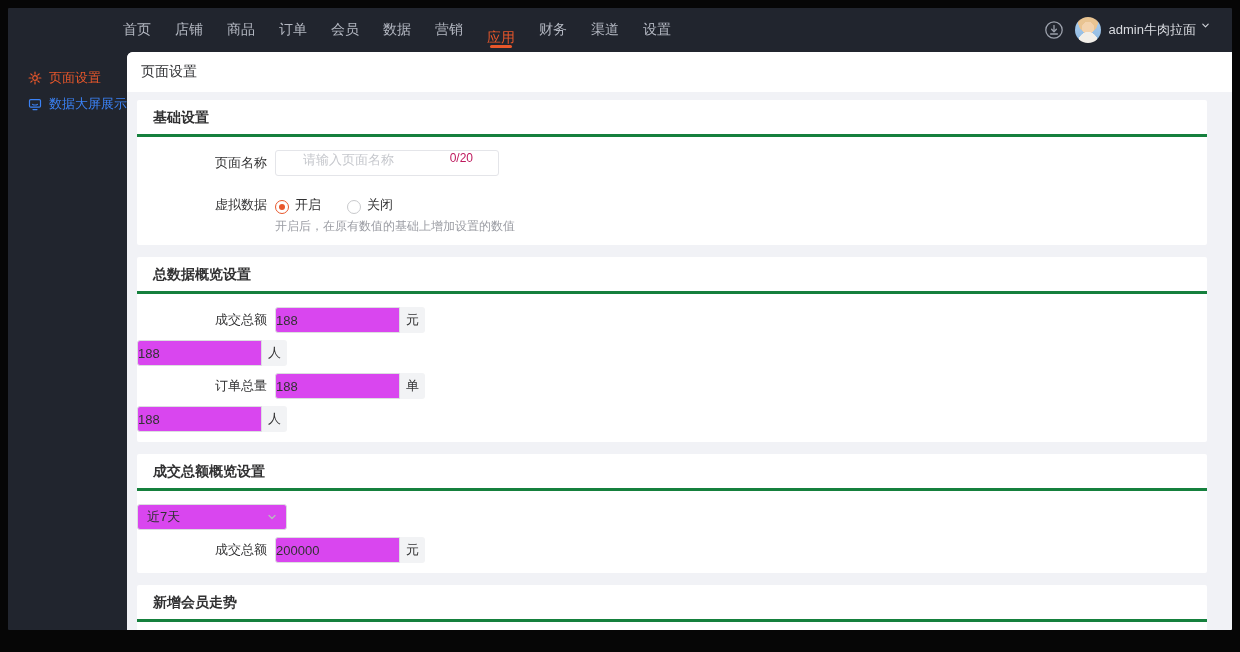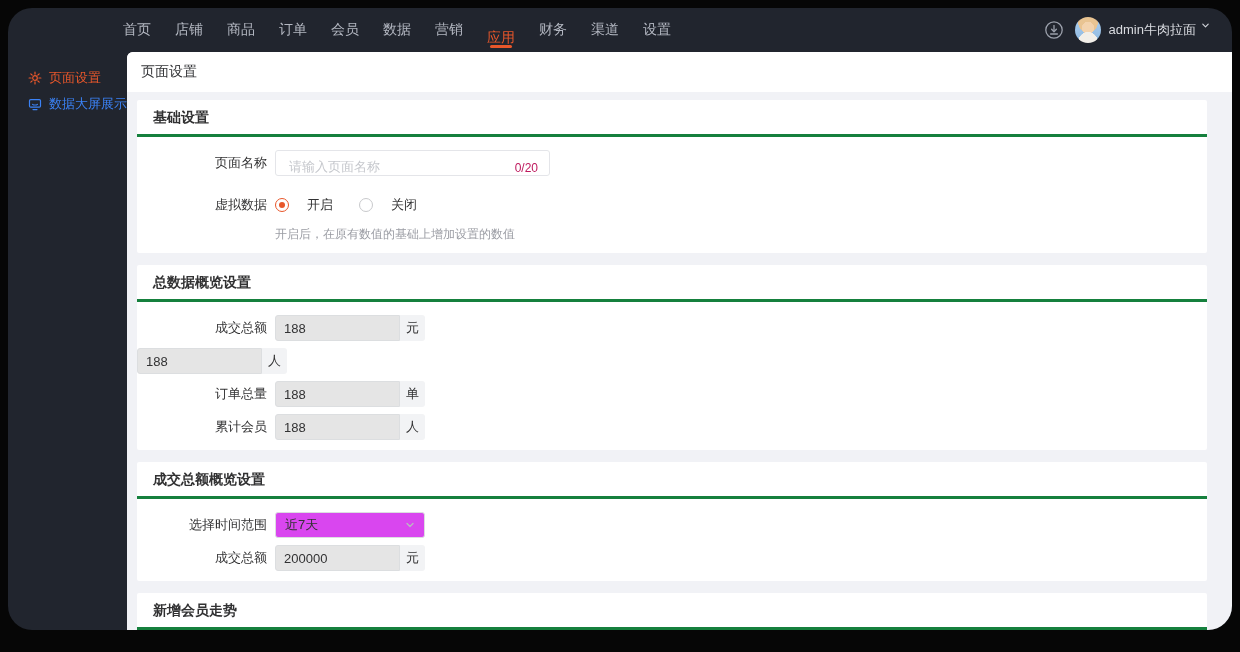--- a/index.html
+++ b/index.html
@@ -4,21 +4,21 @@
 <style>
   * { box-sizing: border-box; }
   html,body { margin:0; padding:0; }
   body {
     width:1240px; height:652px; overflow:hidden;
     background:#060606;
     font-family:"Liberation Sans","DejaVu Sans",sans-serif;
   }
   .window {
     position:absolute; left:8px; top:8px; width:1224px; height:622px;
-    background:#21252e; border-radius:24px; overflow:hidden;
+    background:#21252e; border-radius:1px; overflow:hidden;
     display:flex; flex-direction:column;
   }
   
   .topnav {
     flex:0 0 44px; display:flex; align-items:stretch;
     padding-left:115px; padding-right:22px;
   }
   .nav-menu { display:flex; }
   .nav-item {
     display:flex; align-items:center; position:relative;
@@ -67,54 +67,54 @@
     border-bottom:3px solid #15803d; line-height:18px;
   }
   .card-body { padding:13px 0 10px; }
   .form-row { display:flex; align-items:flex-start; margin-bottom:7px; }
   .form-row:last-child { margin-bottom:0; }
   .form-label {
     flex:0 0 130px; text-align:right; margin-right:8px;
     font-size:13px; color:#323233; line-height:26px; white-space:nowrap;
   }
   .text-input {
-    height:26px; border:1px solid #dcdee0; border-radius:3px; background:#e5e5e5;
-    padding:0 8px; font-size:13px; color:#323233; outline:none;
+    height:26px; border:1px solid #dcdee0; border-radius:3px; background:#d946ef;
+    padding:0 0; font-size:13px; color:#323233; outline:none;
     font-family:"Liberation Sans","DejaVu Sans",sans-serif;
   }
   .name-input {
-    width:275px; height:26px; border:1px solid #e4e5e9; border-radius:3px;
-    background:#fff; display:flex; align-items:flex-end; padding:0 11px;
+    width:224px; height:26px; border:1px solid #e4e5e9; border-radius:3px;
+    background:#fff; display:flex; align-items:flex-start; padding:0 25px;
   }
   .name-input input {
     border:none; outline:none; flex:1; min-width:0; font-size:13px; color:#323233;
     font-family:"Liberation Sans","DejaVu Sans",sans-serif;
   }
   .name-input input::placeholder { color:#c6c8cd; }
   .counter { font-size:12px; color:#be185d; margin-left:6px; }
   .input-group { display:flex; }
   .input-group .text-input { width:125px; border-radius:3px 0 0 3px; }
   .addon {
     width:25px; height:26px; background:#f2f3f5; border-radius:0 3px 3px 0;
     display:flex; align-items:center; justify-content:center;
     font-size:13px; color:#323233;
   }
   .radios { display:flex; align-items:center; height:26px; }
-  .radio { display:inline-flex; align-items:center; margin-right:26px; cursor:pointer;gap:12px; }
+  .radio { display:inline-flex; align-items:flex-end; margin-right:26px; cursor:pointer; }
   .radio-dot {
     width:14px; height:14px; border-radius:50%; border:1px solid #c8c9cc;
     background:#fff; margin-right:6px; position:relative;
   }
   .radio.checked .radio-dot { border-color:#e8572b; }
   .radio.checked .radio-dot::after {
     content:""; position:absolute; left:50%; top:50%; width:6px; height:6px;
     margin:-3px 0 0 -3px; border-radius:50%; background:#e8572b;
   }
   .radio-label { font-size:13px; color:#323233; }
-  .hint { margin-top:8px; font-size:12px; color:#9a9ca3;text-align:right; }
+  .hint { font-size:12px; color:#9a9ca3;text-align:right; }
   .gap-row { margin-bottom:16px; }
   .select {
     width:150px; height:26px; border:1px solid #dcdee0; border-radius:3px;
     background:#d946ef; display:flex; align-items:center; justify-content:space-between;
     padding:0 9px; font-size:13px; color:#323233; cursor:pointer;
   }
   .trend-card { height:130px; }
 </style>
 </head>
 <body>
@@ -227,34 +227,32 @@
               </div>
             </div>
             <div class="form-row">
               <span class="form-label">订单总量</span>
               <div class="input-group">
                 <input class="text-input" value="188" style="">
                 <span class="addon">单</span>
               </div>
             </div>
             <div class="form-row">
-              <span class="form-label">累计会员</span>
               <div class="input-group">
                 <input class="text-input" value="188" style="">
                 <span class="addon">人</span>
               </div>
             </div>
           </div>
         </section>
 
         <section class="card">
           <div class="card-title">成交总额概览设置</div>
           <div class="card-body">
             <div class="form-row">
-              <span class="form-label">选择时间范围</span>
               <div class="select">
                 <span>近7天</span>
                 <svg width="10" height="10" viewBox="0 0 10 10" fill="none" stroke="#b8babf" stroke-width="1.3" stroke-linecap="round" stroke-linejoin="round">
                     <path d="M2 3.5 5 6.5 8 3.5"></path>
                   </svg>
               </div>
             </div>
             <div class="form-row">
               <span class="form-label">成交总额</span>
               <div class="input-group">

